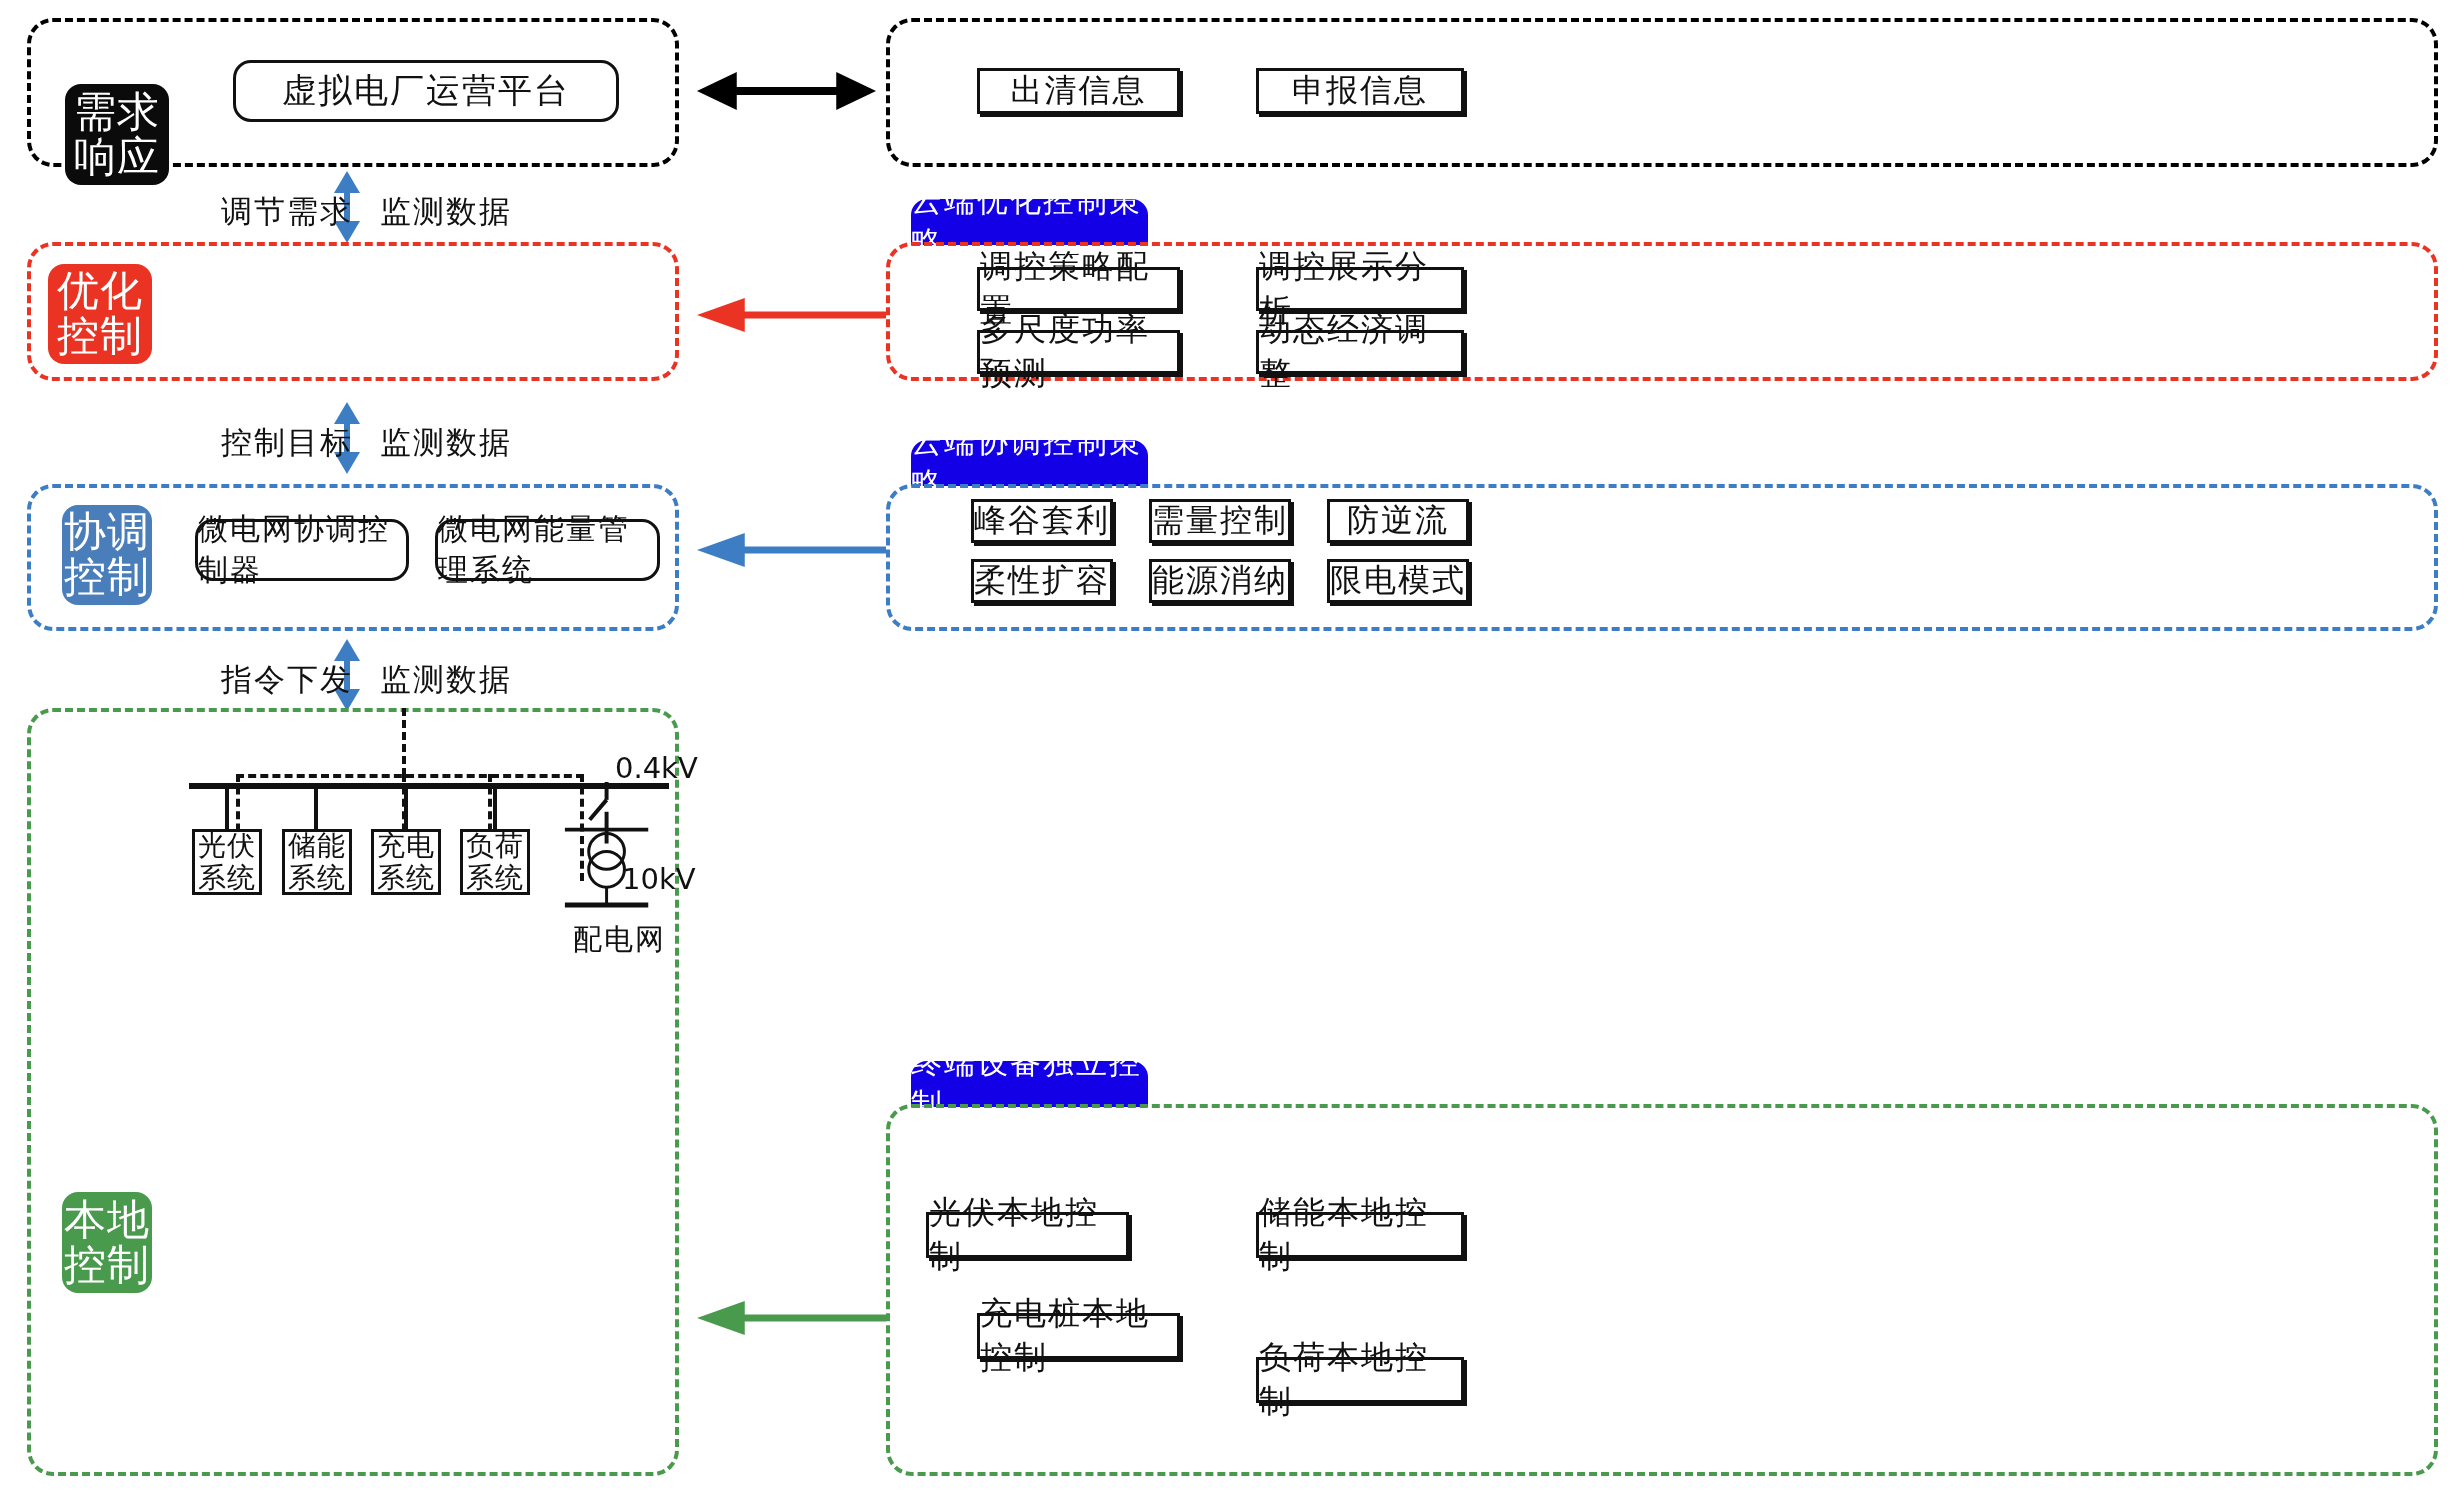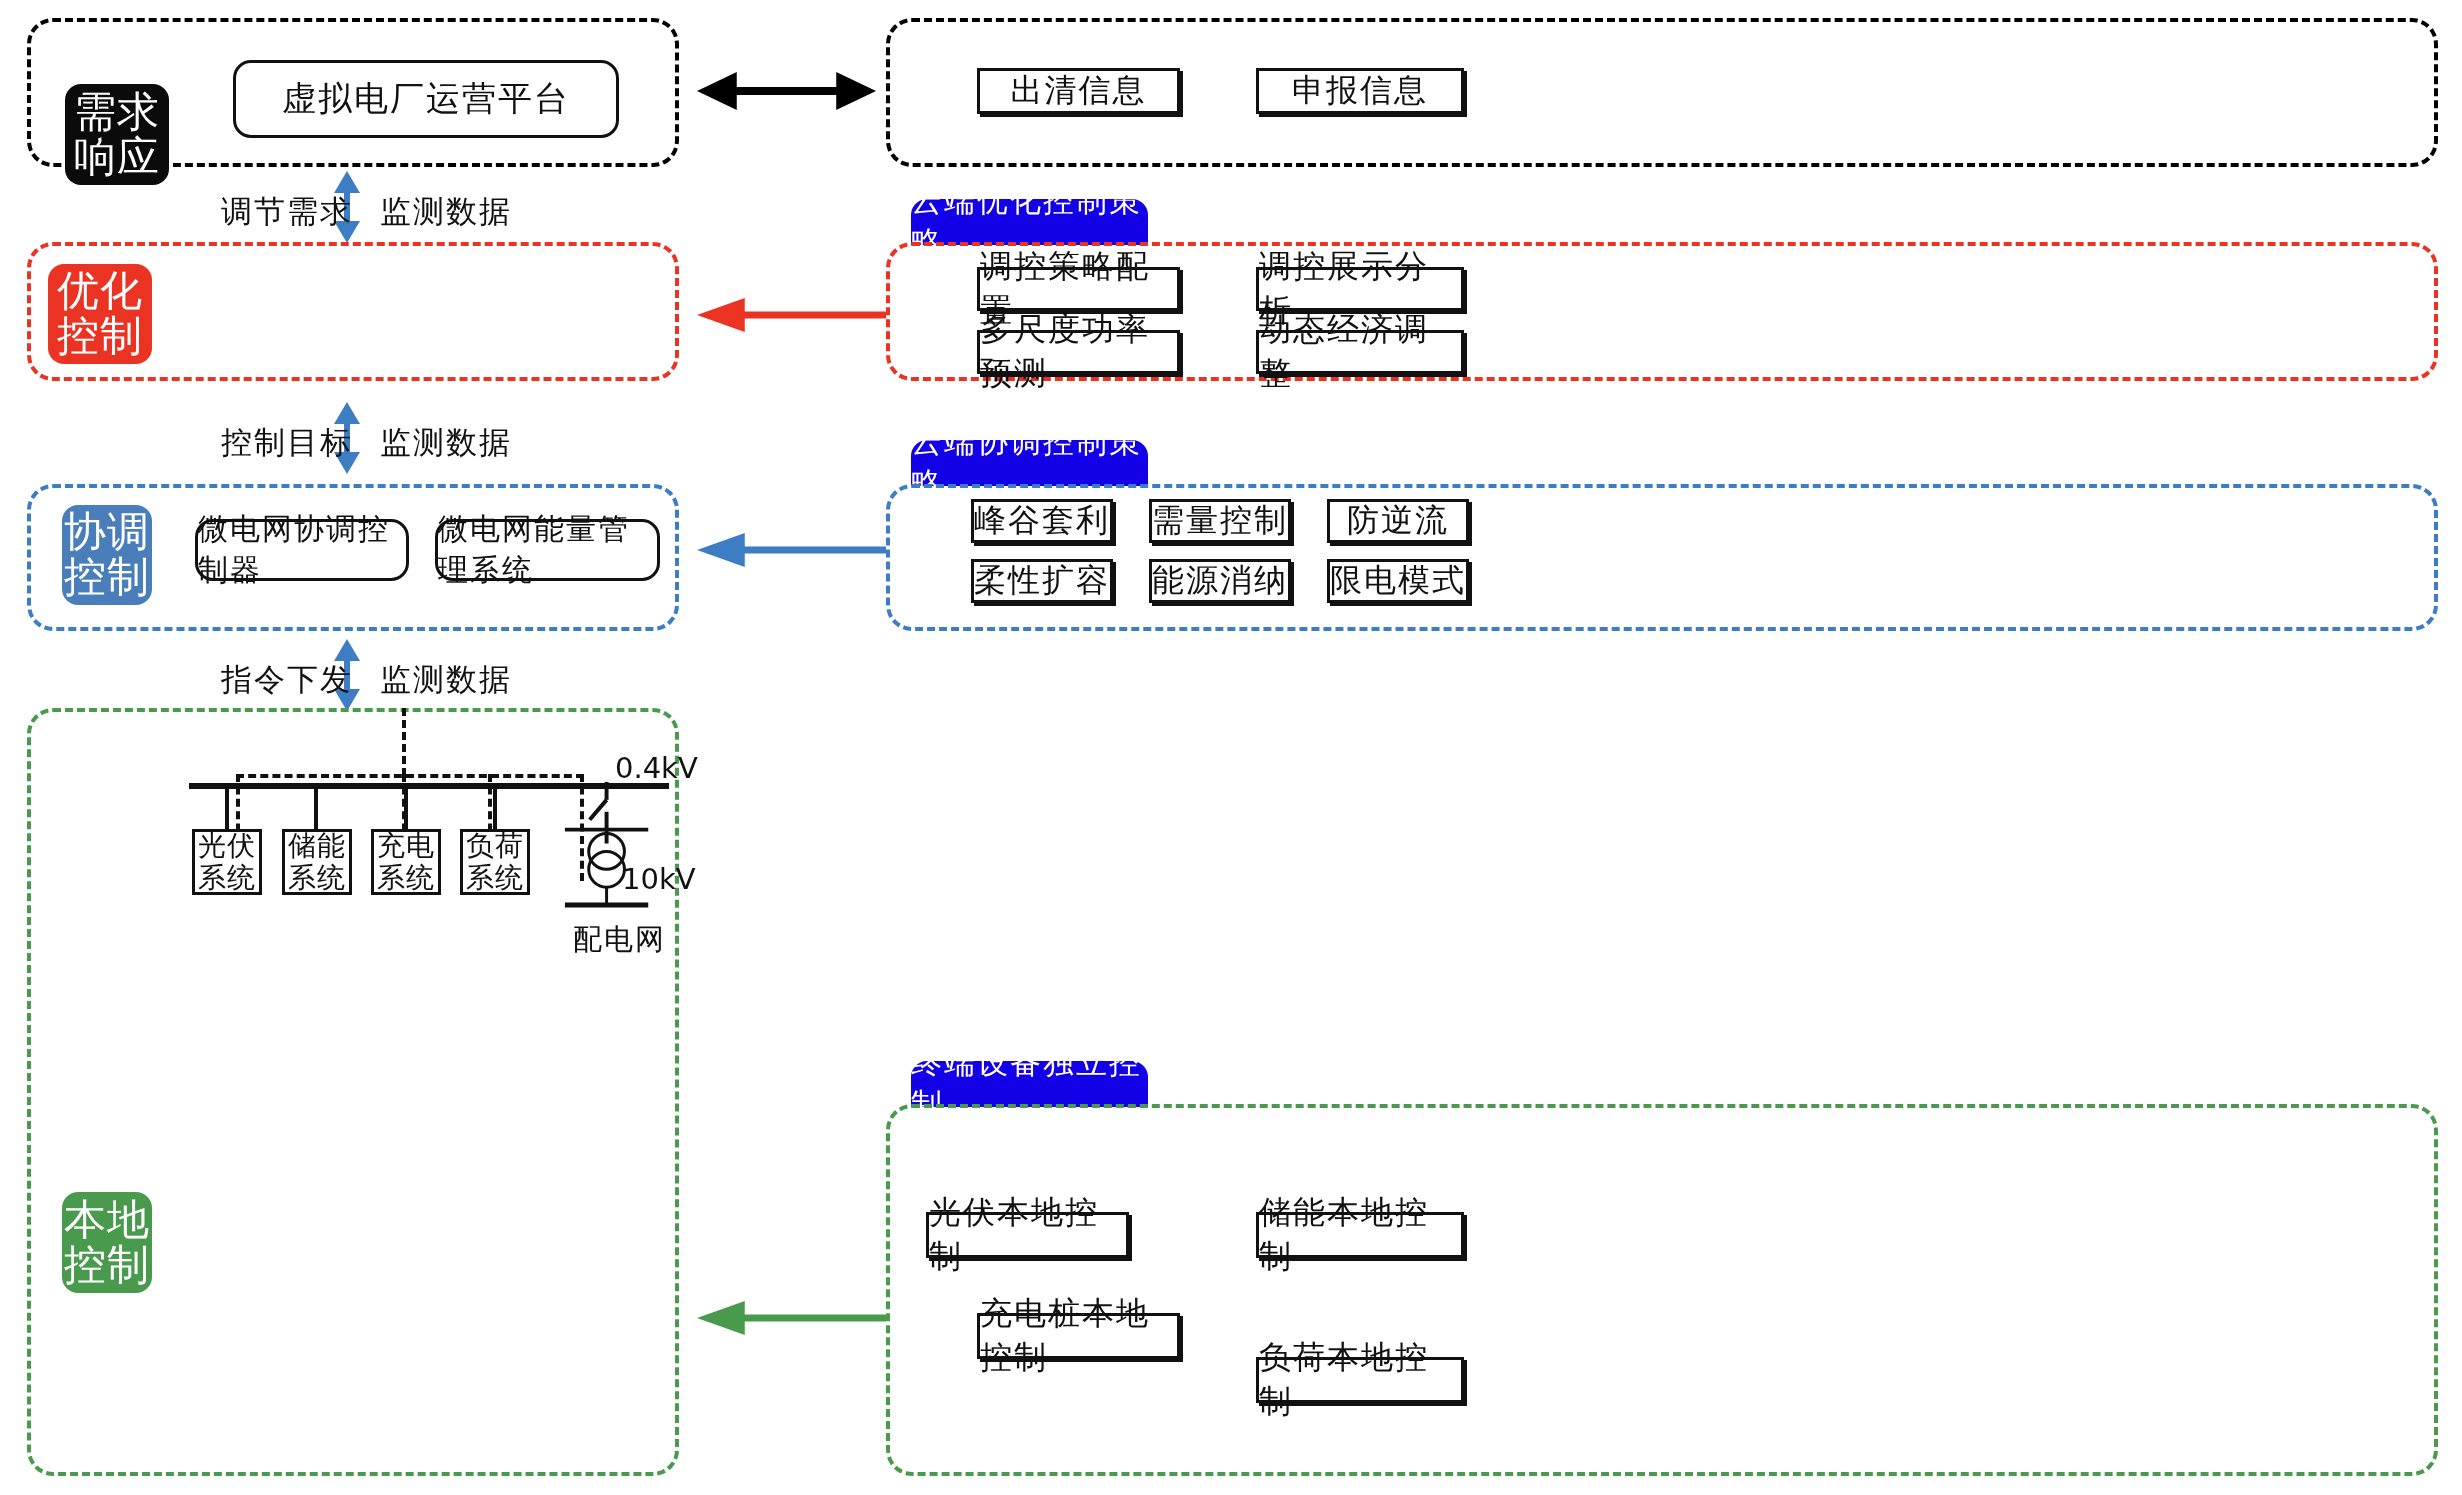--- a/index.html
+++ b/index.html
@@ -88,21 +88,21 @@
 
 <div class="stage">
 
   <div class="zone black abs" style="left:27px;top:18px;width:652px;height:149px;"></div>
 
   <div class="badge k-black" style="left:65px;top:40px;width:104px;height:101px;margin-top:44px;">
     <span>需求</span>
     <span>响应</span>
   </div>
 
-  <div class="pill" style="left:233px;top:60px;width:386px;height:78px;">虚拟电厂运营平台</div>
+  <div class="pill" style="left:233px;top:60px;width:386px;height:62px;">虚拟电厂运营平台</div>
 
   <div class="zone black abs" style="left:886px;top:18px;width:1552px;height:149px;"></div>
 
   <div class="sqbox" style="left:977px;top:68px;width:203px;height:46px;">出清信息</div>
 
   <div class="sqbox" style="left:1256px;top:68px;width:208px;height:46px;font-family:Liberation Serif, serif;">申报信息</div>
 
   <svg class="abs" style="left:697px;top:62px;width:179px;height:58px;" viewBox="0 0 180 58">
     <line x1="34" y1="29" x2="146" y2="29" stroke="#000000" stroke-width="8"></line>
     <polygon points="0,29 40,10 40,48" fill="#000000"></polygon>

